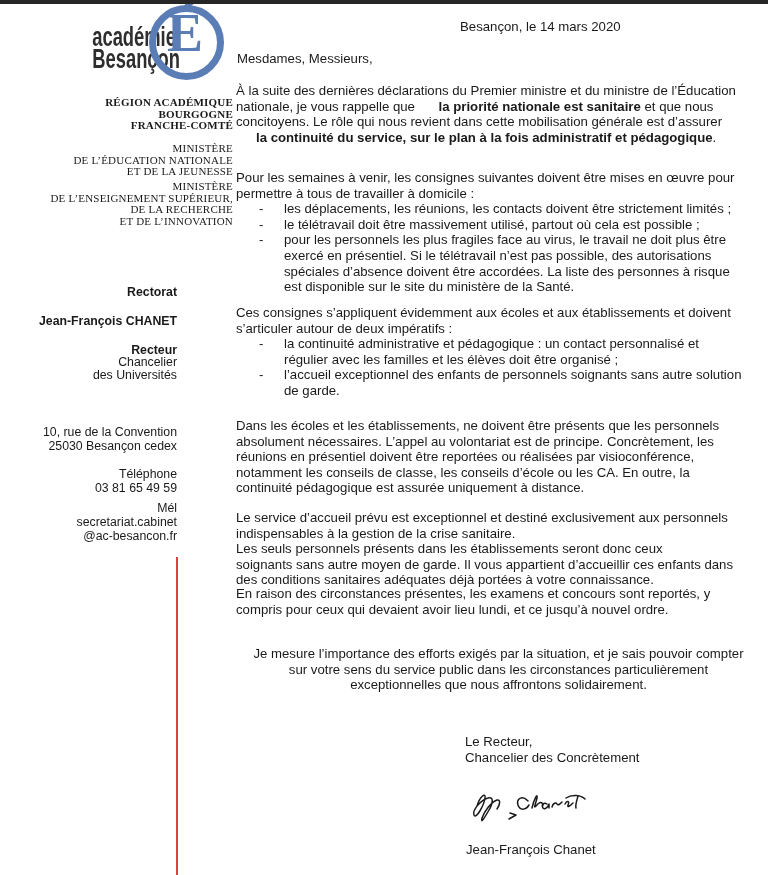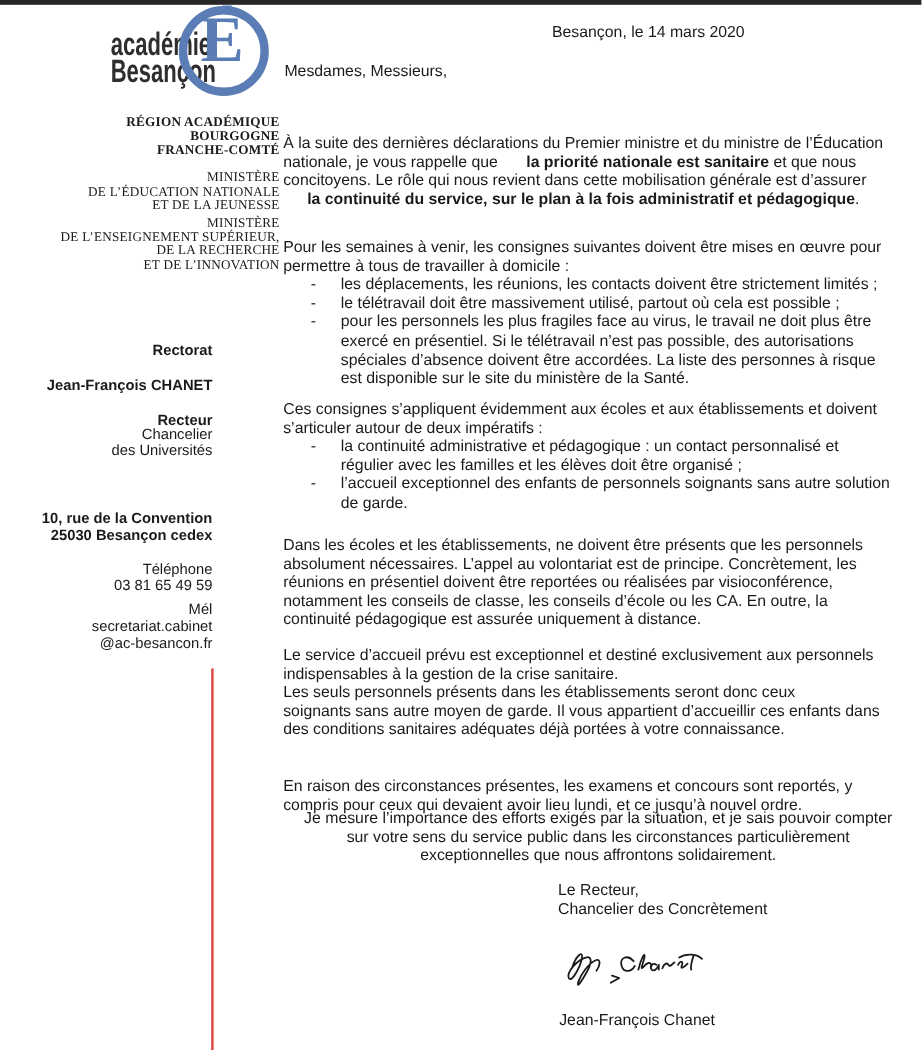--- a/index.html
+++ b/index.html
@@ -39,38 +39,38 @@
   #ministry-block-2{top:181px;}
 
   .sans-right{
     position:absolute;left:20px;width:157px;text-align:right;
     font-size:12.3px;line-height:12.3px;white-space:nowrap;
   }
   #rectorat-label{top:286px;font-weight:bold;}
   #rector-name{top:315px;font-weight:bold;}
   #rector-titles{top:344px;line-height:12.3px;}
   #rector-titles .t1{font-weight:bold;}
-  #address-block{top:425px;font-weight:bold;line-height:14px;}
+  #address-block{top:425px;font-weight:normal;line-height:14px;}
   #phone-block{top:467px;line-height:14px;}
   #email-block{top:501px;line-height:14px;}
 
   .red-line{position:absolute;left:176px;top:557px;width:1.5px;height:318px;background:#d9453c;}
 
   
   .date-line{position:absolute;left:460px;top:19px;font-size:13.2px;line-height:15.6px;white-space:nowrap;}
   .salutation{position:absolute;left:237px;top:51px;font-size:13.2px;line-height:15.6px;white-space:nowrap;}
 
   .letter-body{position:absolute;left:236px;top:83px;width:525px;font-size:13.2px;}
-  .para{position:absolute;left:0;width:525px;margin-top:28px;}
+  .para{position:absolute;left:0;width:525px;}
   .para:nth-child(1){top:0px;}
   .para:nth-child(2){top:87px;}
   .para:nth-child(3){top:222px;}
   .para:nth-child(4){top:335px;}
   .para:nth-child(5){top:427px;}
-  .para:nth-child(6){top:536px;}
+  .para:nth-child(6){top:503px;}
   .para:nth-child(7){top:563px;text-align:center;}
   .line{position:relative;height:15.6px;line-height:15.6px;white-space:nowrap;}
   .line.bullet,.line.cont{padding-left:48px;}
   .line .marker{position:absolute;left:23px;top:0;}
   .line b{font-weight:bold;padding-left:20px;}
 
   .closing-block{position:absolute;left:465px;top:734px;font-size:13.2px;line-height:15.6px;white-space:nowrap;}
   .signature{position:absolute;left:468px;top:789px;}
   .signer-name{position:absolute;left:466px;top:842px;font-size:13.2px;line-height:15.6px;white-space:nowrap;}
 </style>

